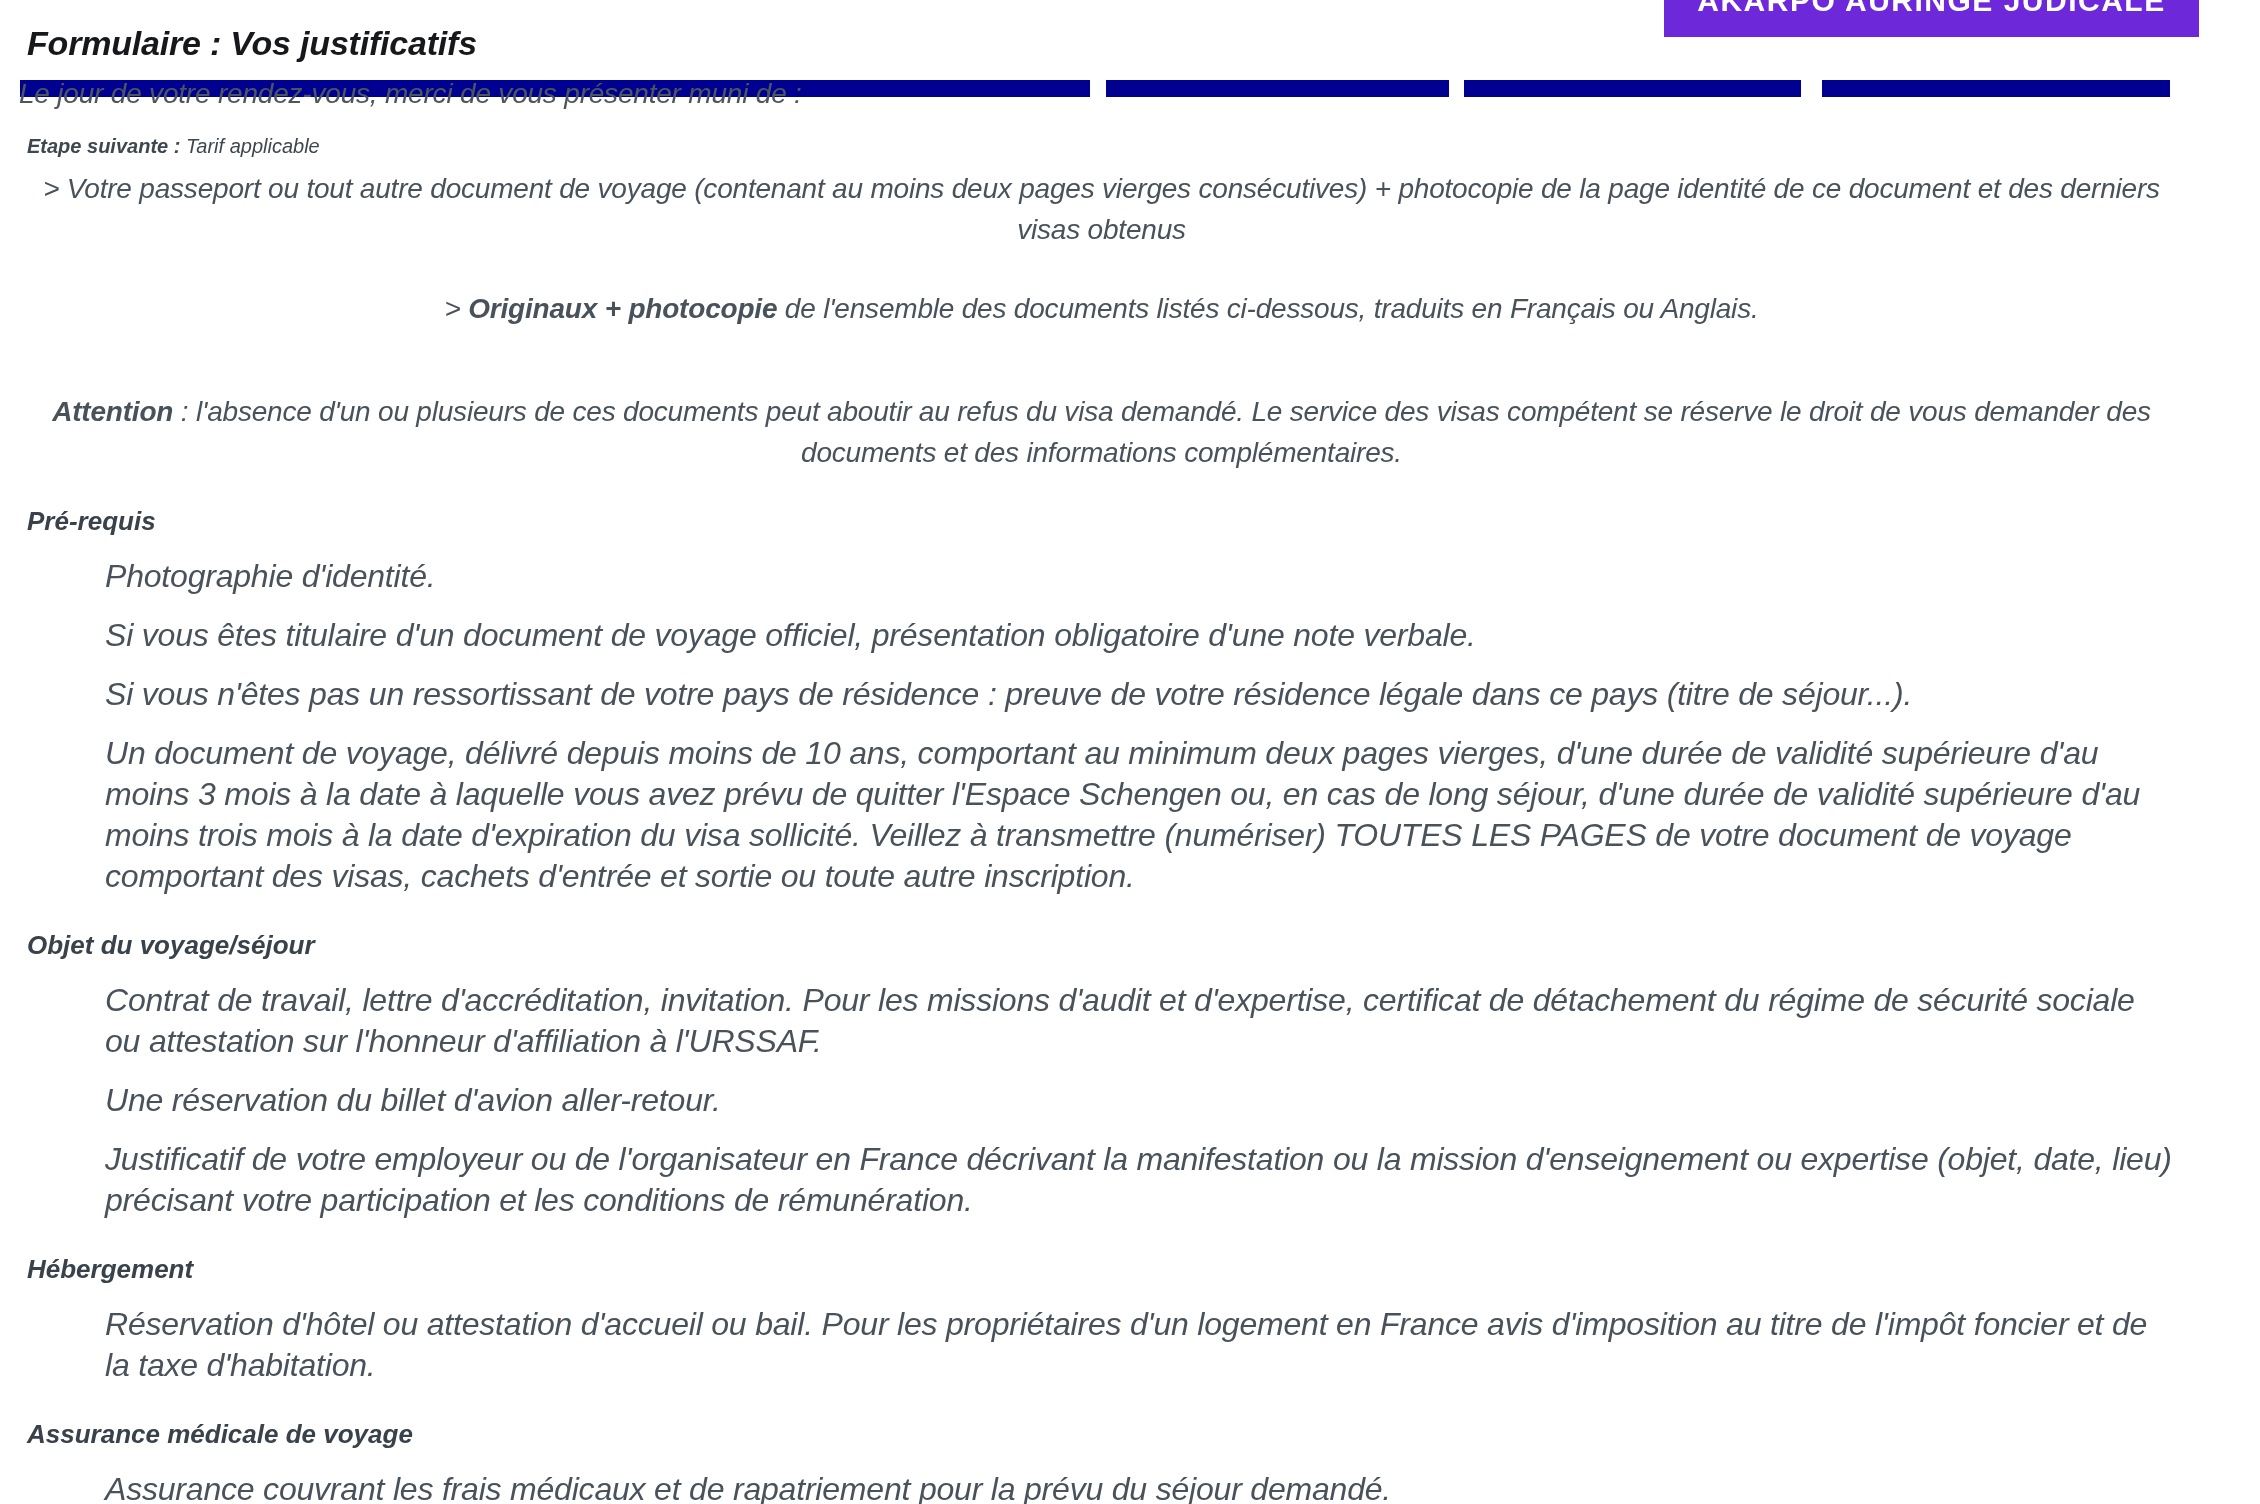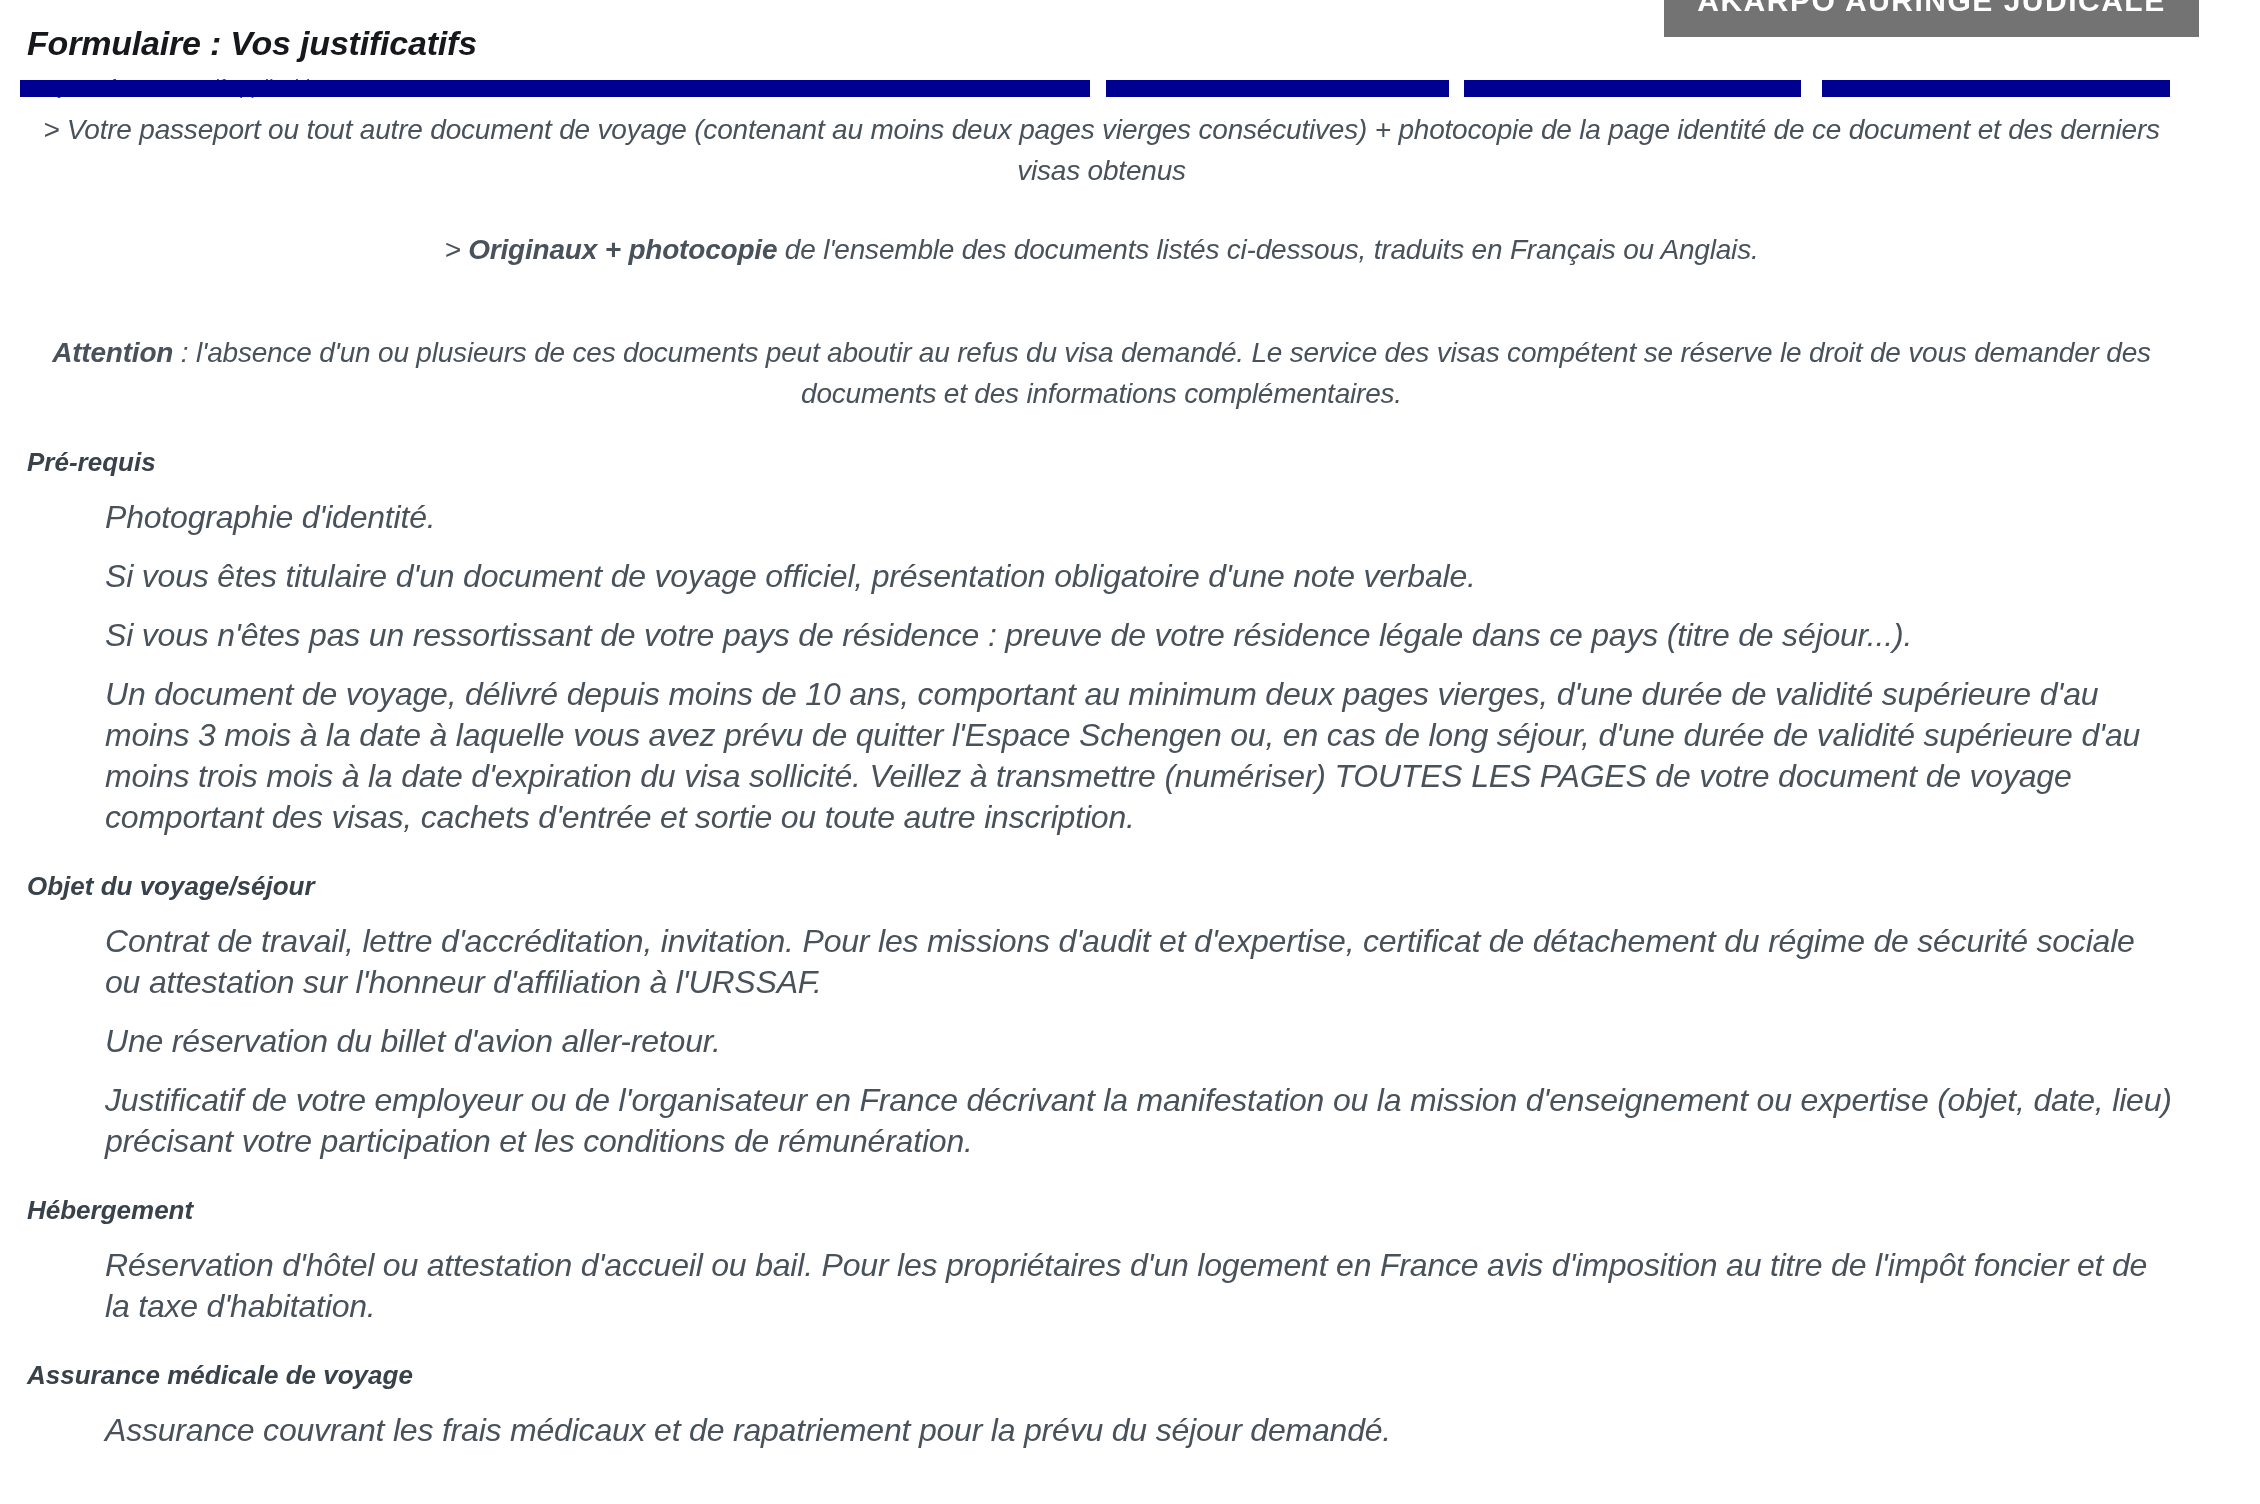--- a/index.html
+++ b/index.html
@@ -39,21 +39,21 @@
   .b2 { left:1106px; width:343px; }
   .b3 { left:1464px; width:337px; }
   .b4 { left:1822px; width:348px; }
 
   .banner {
     position:absolute;
     top:0;
     left:1664px;
     width:535px;
     height:37px;
-    background:#737373;
+    background:#6d28d9;
     overflow:hidden;
     display:flex;
     justify-content:center;
     z-index:3;
   }
   .banner-text {
     margin-top:-16px;
     font-size:30px;
     font-weight:bold;
     letter-spacing:1.5px;
@@ -103,20 +103,23 @@
     <div class="bar b1"></div>
     <div class="bar b2"></div>
     <div class="bar b3"></div>
     <div class="bar b4"></div>
   </div>
 
   <div class="content">
 
     <h1 class="title">Formulaire : Vos justificatifs</h1>
 
+    <div class="strike-row">
+      <span class="strike-text">Le jour de votre rendez-vous, merci de vous présenter muni de :</span>
+    </div>
 
     <p class="next-step">
       <strong>Etape suivante :</strong>
       <span>Tarif applicable</span>
     </p>
 
     <p class="body-par">&gt; Votre passeport ou tout autre document de voyage (contenant au moins deux pages vierges consécutives) + photocopie de la page identité de ce document et des derniers visas obtenus</p>
 
     <p class="body-par gap-lg"><span>&gt; </span><strong>Originaux + photocopie</strong><span> de l'ensemble des documents listés ci-dessous, traduits en Français ou Anglais.</span></p>
 

